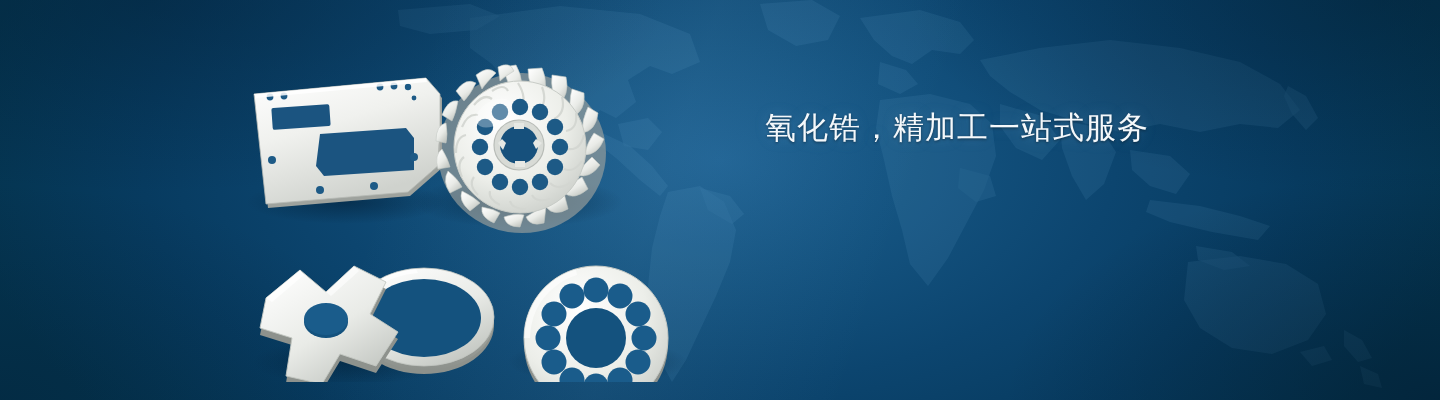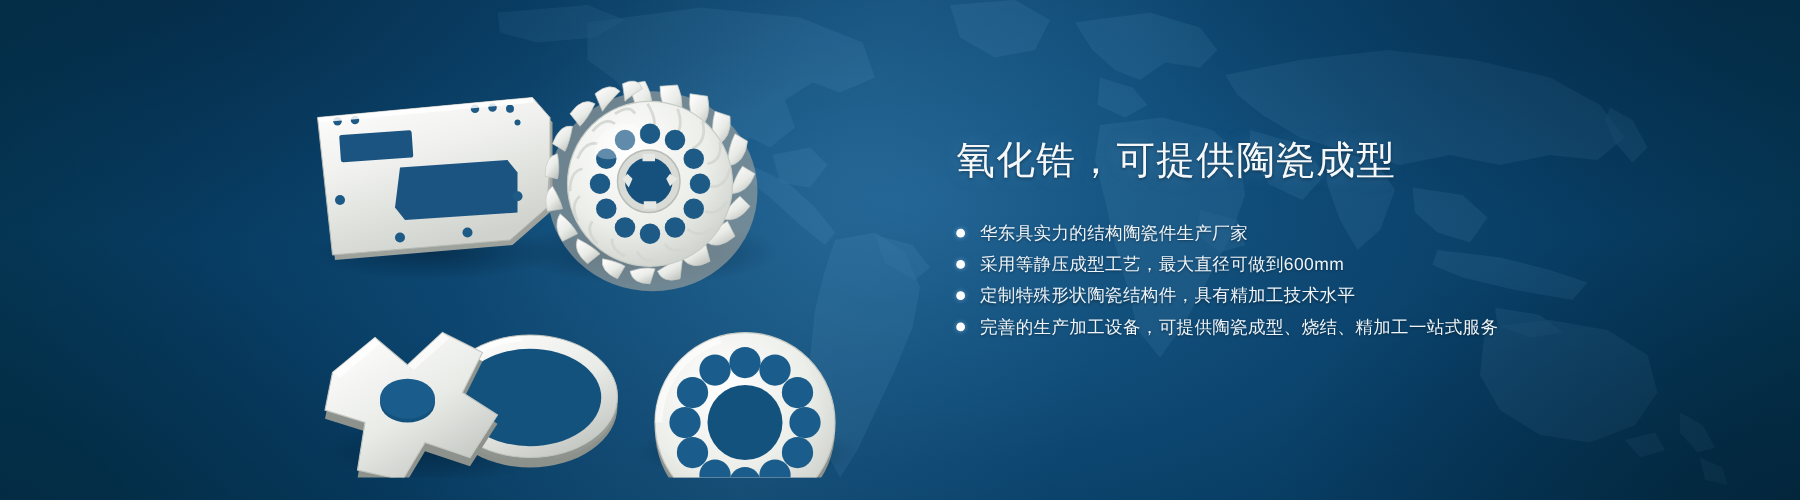--- a/index.html
+++ b/index.html
@@ -304,34 +304,16 @@
           <circle cx="-48" cy="0" r="12.5"></circle>
           <circle cx="-42" cy="-24" r="12.5"></circle>
           <circle cx="-24" cy="-42" r="12.5"></circle>
         </g>
         <path d="M-72 0 A 72 72 0 0 1 -20 -69 L -19 -63 A 66 66 0 0 0 -66 0 Z" fill="#ffffff" opacity=".55"></path>
       </g>
     </svg>
   </div>
 
   <div class="copy">
-    <div class="headline">氧化锆，可提供陶瓷成型</div>
-    <ul class="bullets">
-      <li class="bullet">
-        <span class="dot"></span>
-        <span class="bullet-text">华东具实力的结构陶瓷件生产厂家</span>
-      </li>
-      <li class="bullet">
-        <span class="dot"></span>
-        <span class="bullet-text">采用等静压成型工艺，最大直径可做到600mm</span>
-      </li>
-      <li class="bullet">
-        <span class="dot"></span>
-        <span class="bullet-text">定制特殊形状陶瓷结构件，具有精加工技术水平</span>
-      </li>
-      <li class="bullet">
-        <span class="dot"></span>
-        <span class="bullet-text">完善的生产加工设备，可提供陶瓷成型、烧结、精加工一站式服务</span>
-      </li>
-    </ul>
+    <div class="headline">氧化锆，精加工一站式服务</div>
   </div>
 
 </div>
 
 </body></html>

